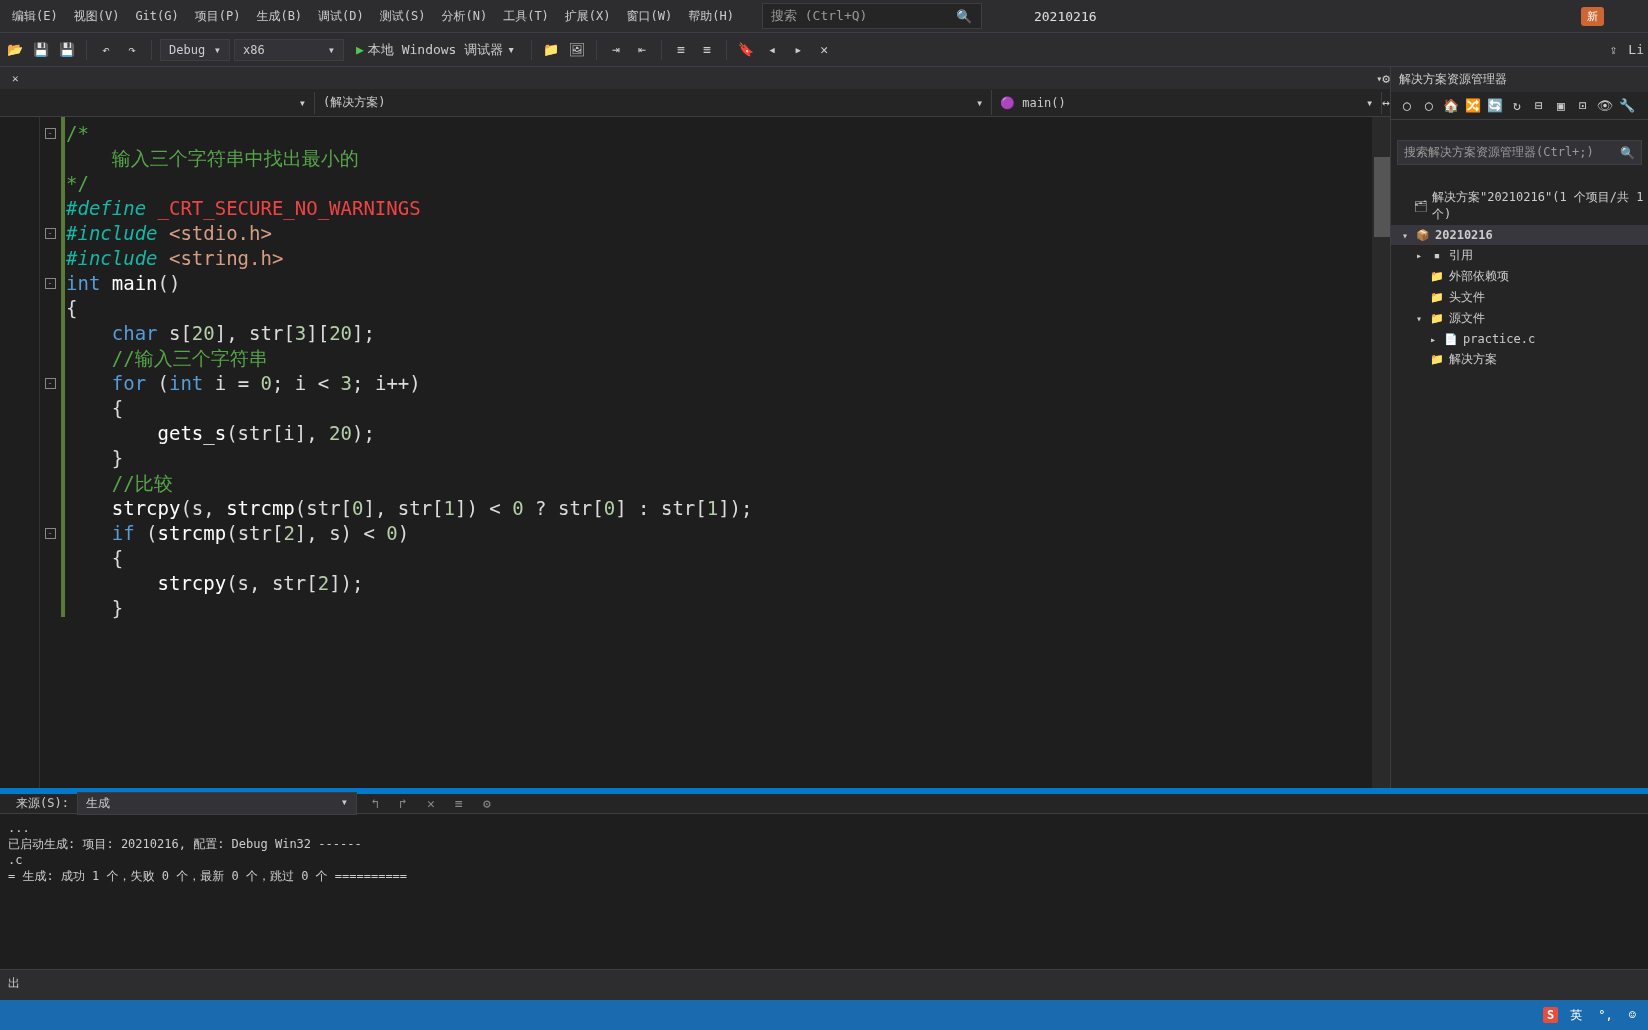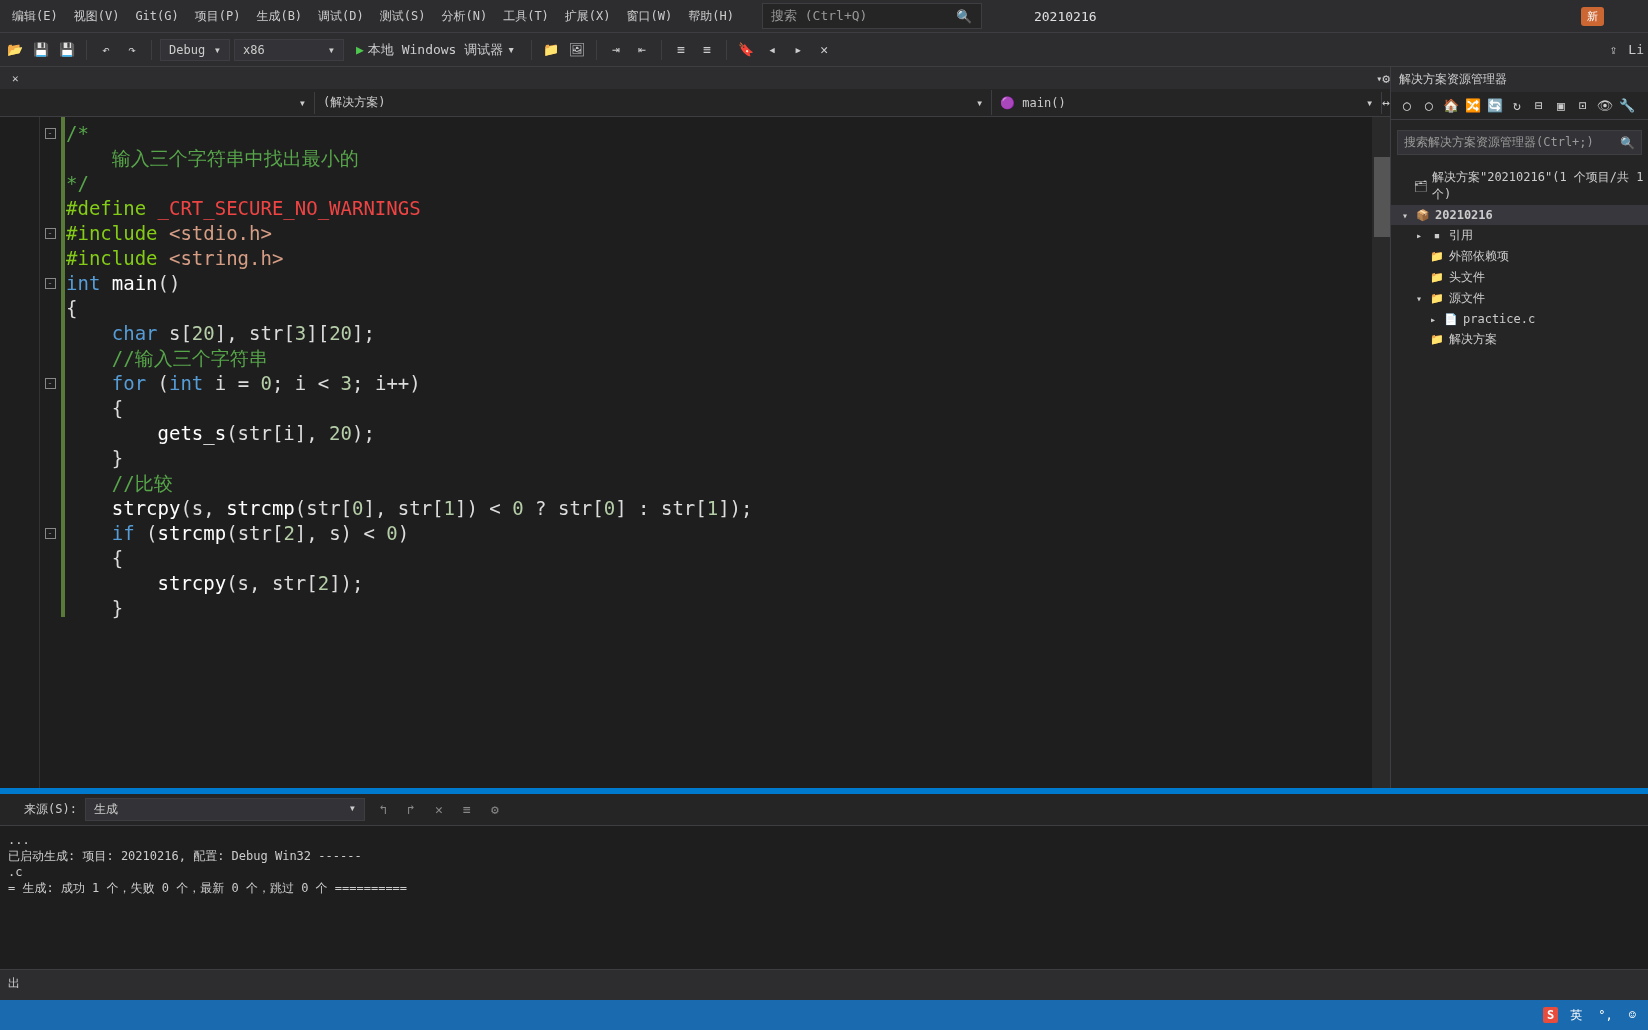--- a/index.html
+++ b/index.html
@@ -28,41 +28,41 @@
 .fold { width:11px; height:11px; border:1px solid #888; color:#888; font-size:9px; line-height:9px; text-align:center; margin:7px auto; cursor:pointer; }
 .change-bar { width:6px; background:#1e1e1e; }
 .change-mark { width:4px; background:#5a7a3a; margin-left:1px; }
 .code { flex:1; padding:4px 0; font-family:"NSimSun","SimSun",Consolas,monospace; font-size:19px; line-height:25px; white-space:pre; color:#dcdcdc; }
 .code .c { color:#57A64A; } 
 .code .k { color:#569cd6; } 
 .code .m { color:#ef4444; } 
 .code .s { color:#d69d85; } 
 .code .n { color:#b5cea8; } 
 .code .f { color:#ffffff; } 
-.code .p { color:#84cc16; } 
+.code .p { color:#14b8a6;font-style:italic; } 
 .scrollmap { width:18px; background:#2a2a2a; position:relative; }
 .scrollmap .thumb { position:absolute; right:0; width:16px; background:#555; }
 .sidebar { width:258px; background:#252526; border-left:1px solid #3e3e42; display:flex; flex-direction:column; }
 .sidebar-header { padding:4px 8px; font-size:12px; color:#ccc; background:#2d2d30; }
 .sidebar-tools { height:28px; display:flex; align-items:center; gap:6px; padding:0 8px; border-bottom:1px solid #3e3e42; }
 .sidebar-tools .tool { width:16px; height:16px; color:#ccc; cursor:pointer; display:flex; align-items:center; justify-content:center; }
-.sidebar-search { margin:10px 6px; background:#333337; border:1px solid #3e3e42; padding:3px 6px; color:#999; font-size:12px; display:flex; align-items:center; justify-content:space-between; }
+.sidebar-search { margin:20px 6px; background:#333337; border:1px solid #3e3e42; padding:3px 6px; color:#999; font-size:12px; display:flex; align-items:center; justify-content:space-between; }
 .tree { flex:1; padding:2px 0; font-size:12px; }
 .tree-row { display:flex; align-items:center; padding:2px 4px; gap:4px; cursor:pointer; }
 .tree-row.selected { background:#37373d; }
 .tree-row .arrow { width:12px; color:#ccc; font-size:10px; text-align:center; }
 .tree-row .ticon { width:16px; height:16px; display:flex; align-items:center; justify-content:center; font-size:11px; }
 .tree-row .label { color:#ccc; }
 .tree-row.bold .label { font-weight:bold; }
 .indent0 { padding-left:8px; }
 .indent1 { padding-left:22px; }
 .indent2 { padding-left:36px; }
 .output-sep { height:6px; background:#007acc; }
 .output-panel { height:175px; background:#1e1e1e; display:flex; flex-direction:column; }
-.output-header { height:32px; display:flex; align-items:center; padding:0 24px; gap:8px; background:#252526; border-bottom:1px solid #3e3e42; }
+.output-header { height:20px; display:flex; align-items:center; padding:0 16px; gap:8px; background:#252526; border-bottom:1px solid #3e3e42; }
 .output-header .label { font-size:12px; color:#ccc; }
 .output-header .combo { background:#333337; border:1px solid #3e3e42; padding:2px 8px; min-width:280px; font-size:12px; display:flex; justify-content:space-between; }
 .output-header .obtn { width:20px; height:20px; color:#888; cursor:pointer; display:flex; align-items:center; justify-content:center; }
 .output-text { flex:1; padding:6px 8px; font-family:Consolas,monospace; font-size:12px; line-height:16px; color:#ccc; white-space:pre; }
 .status-bar { height:28px; background:#2d2d30; display:flex; align-items:center; padding:0 8px; font-size:12px; border-top:1px solid #3e3e42; }
 .taskbar { position:absolute; bottom:0; left:0; right:0; height:30px; background:#1a6ab0; display:flex; align-items:center; justify-content:flex-end; padding:0 8px; gap:8px; }
 .taskbar .tb-icon { padding:2px 4px; color:#fff; font-size:12px; }
 .taskbar .sogou { background:#e74c3c; color:#fff; padding:1px 4px; border-radius:2px; font-weight:bold; }
 </style>
 </head>

